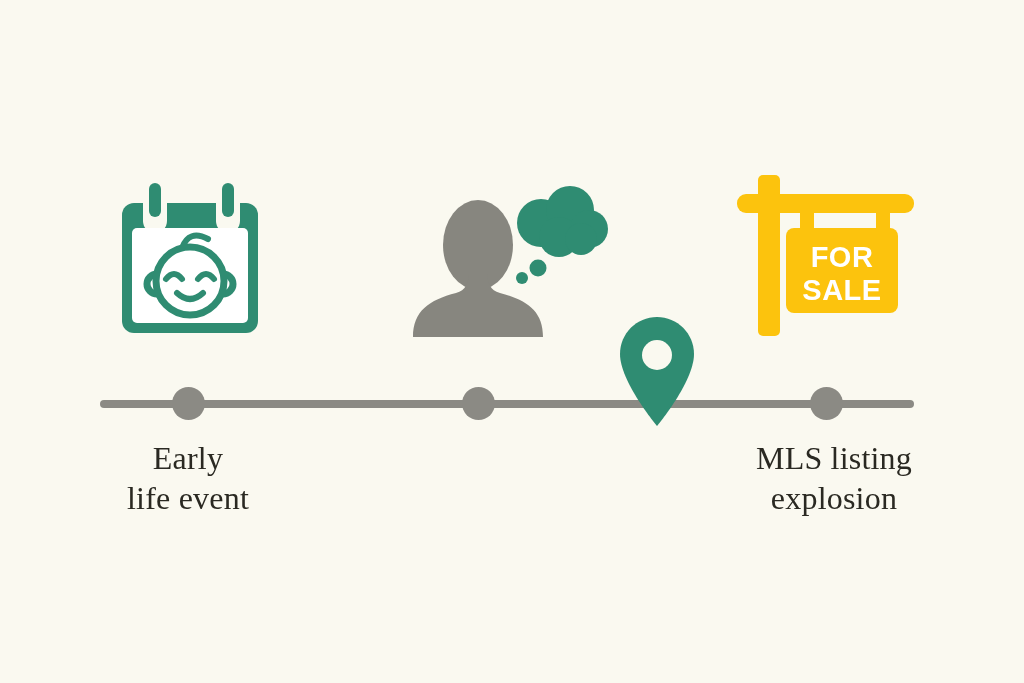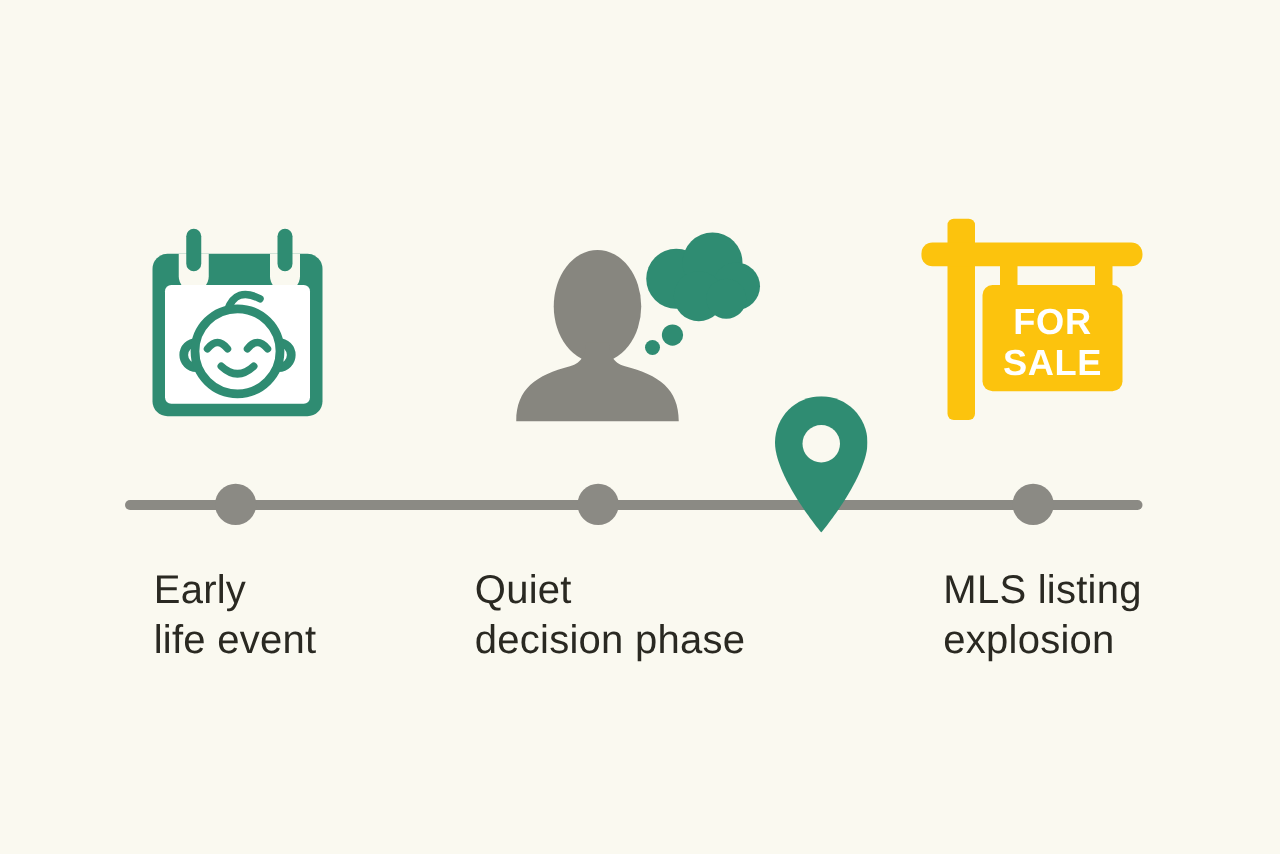--- a/index.html
+++ b/index.html
@@ -40,29 +40,30 @@
     width: 33px; height: 33px;
     border-radius: 50%;
     background: var(--line, #8B8A84);
   }
   .dot-1 { left: 172px; }
   .dot-2 { left: 462px; }
   .dot-3 { left: 810px; }
 
   .stage-label {
     position: absolute;
-    top: 451px;
+    top: 438px;
     transform: translateX(-50%);
     font-size: 32px;
     line-height: 40px;
     font-weight: 500;
     letter-spacing: 0.2px;
     color: var(--text, #2A2922);
-    text-align: left;
+    text-align: center;
     white-space: pre-line;
+    font-family: Liberation Serif, serif;
   }
   .label-1 { left: 188px; }
   .label-2 { left: 488px; }
   .label-3 { left: 822px; margin-left: 12px; }
 
   .sign-text {
     font-family: "Liberation Sans", sans-serif;
     font-weight: bold;
     font-size: 29px;
     letter-spacing: 0.5px;
@@ -133,18 +134,16 @@
   <div class="timeline-dot dot-2"></div>
   <div class="timeline-dot dot-3"></div>
 
   <svg class="icon-abs icon-pin" viewBox="0 0 74 109" aria-hidden="true">
     <path class="fill-teal" d="M37,0 C16.6,0 0,16.6 0,37 C0,64.75 37,109 37,109 C37,109 74,64.75 74,37 C74,16.6 57.4,0 37,0 Z"></path>
     <circle class="fill-bg" cx="37" cy="38" r="15"></circle>
   </svg>
 
   <div class="stage-label label-1">Early
 life event</div>
-  <div class="stage-label label-2">Quiet
-decision phase</div>
   <div class="stage-label label-3">MLS listing
 explosion</div>
 
 </div>
 
 </body></html>

